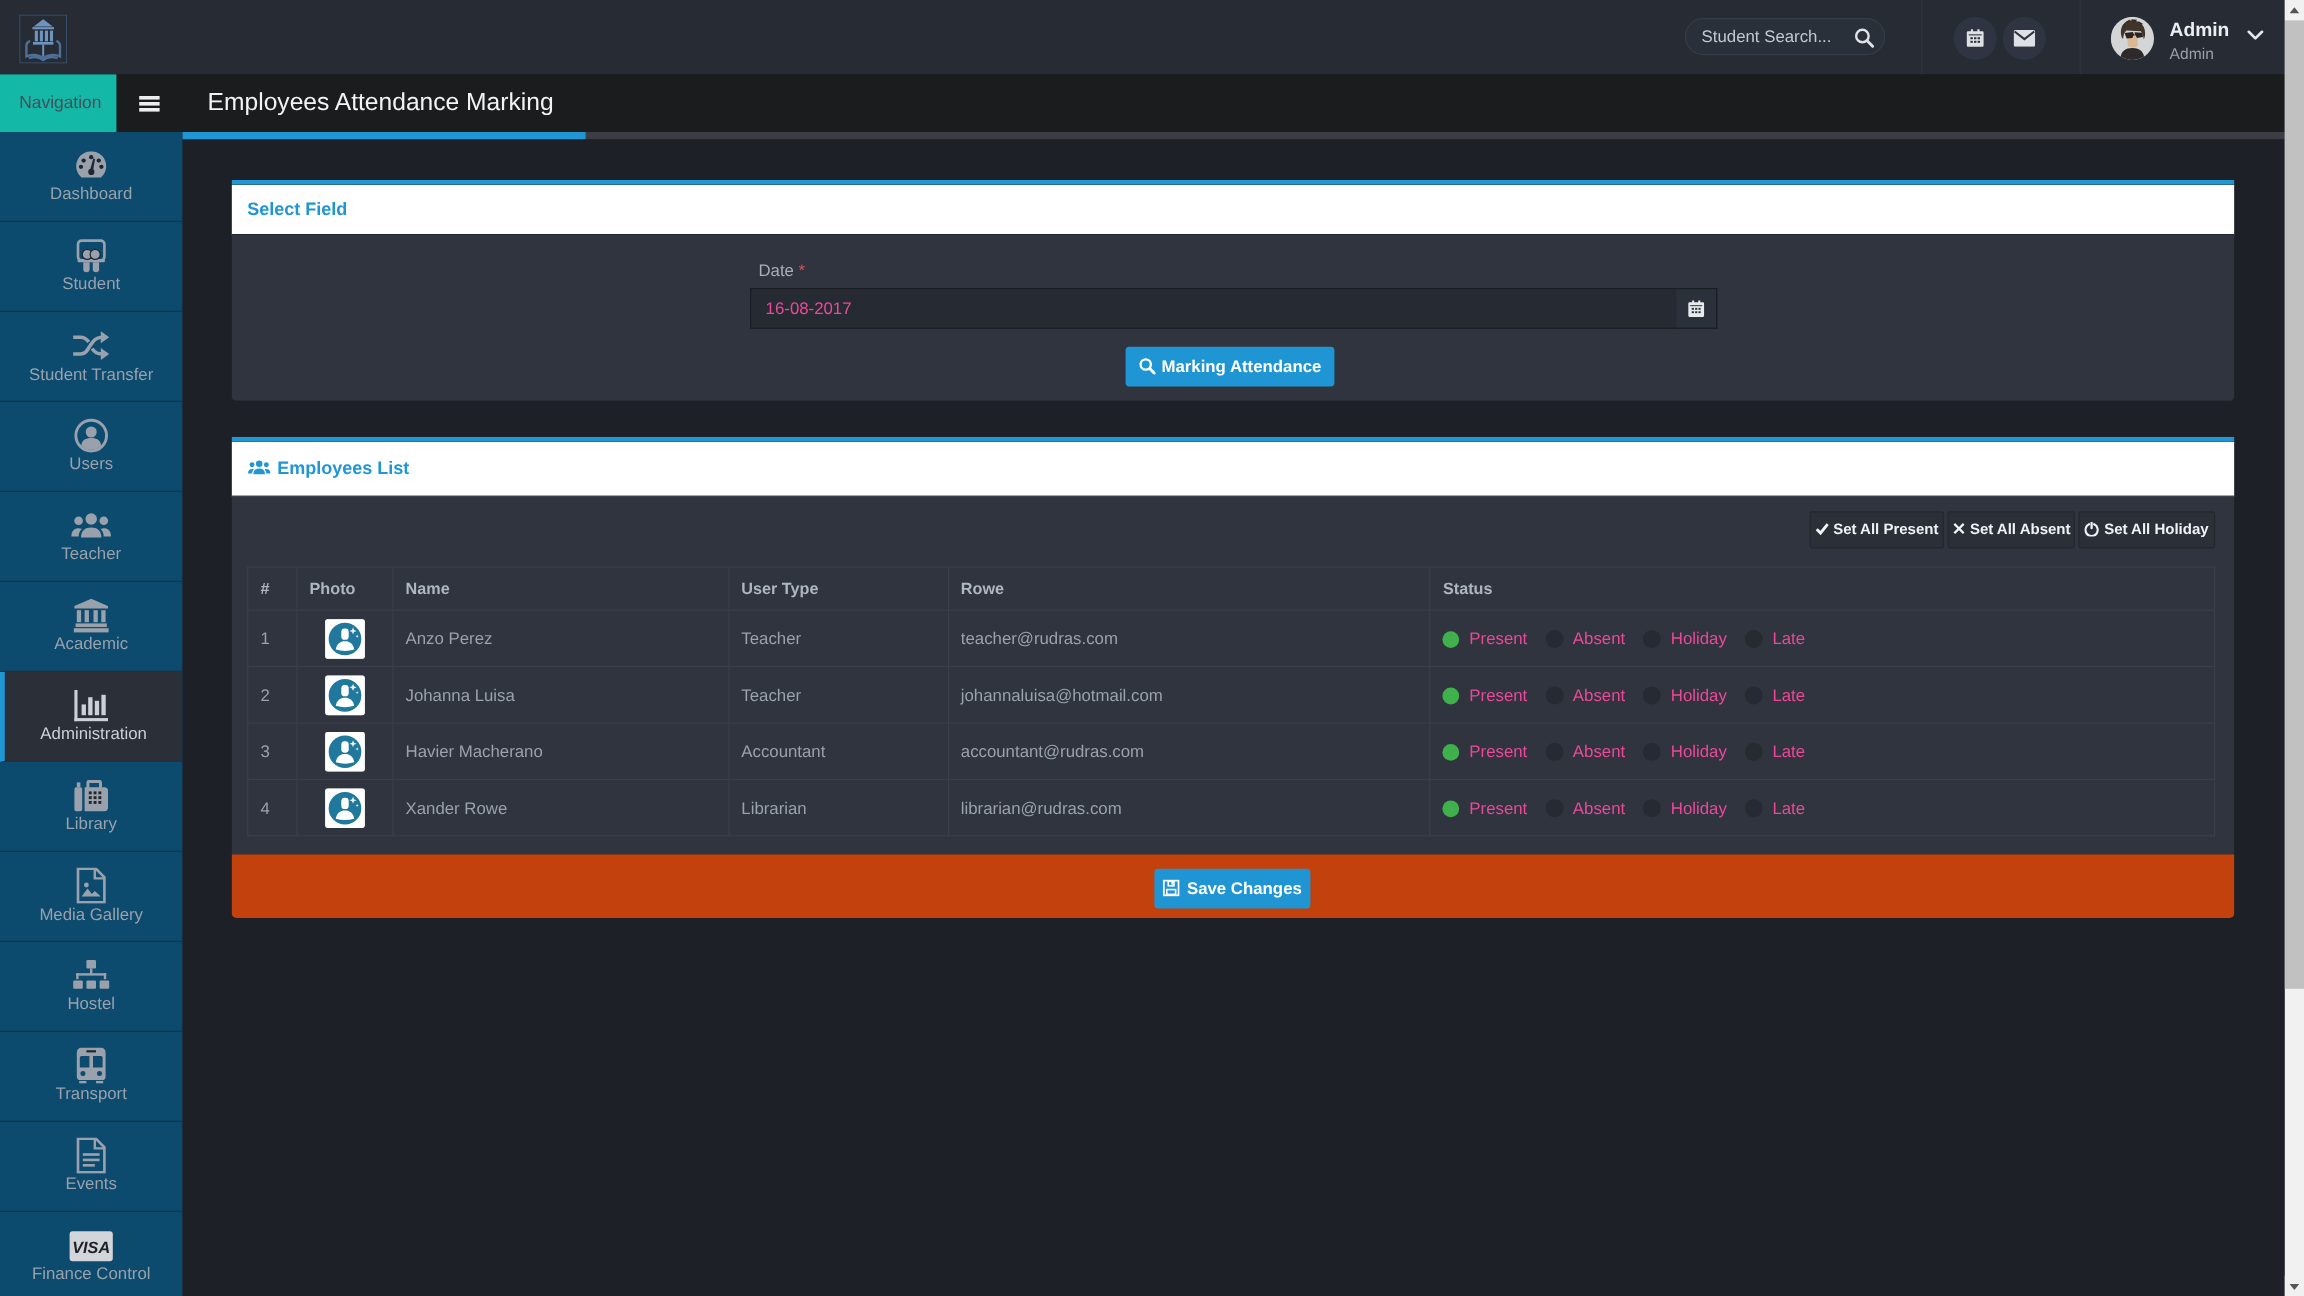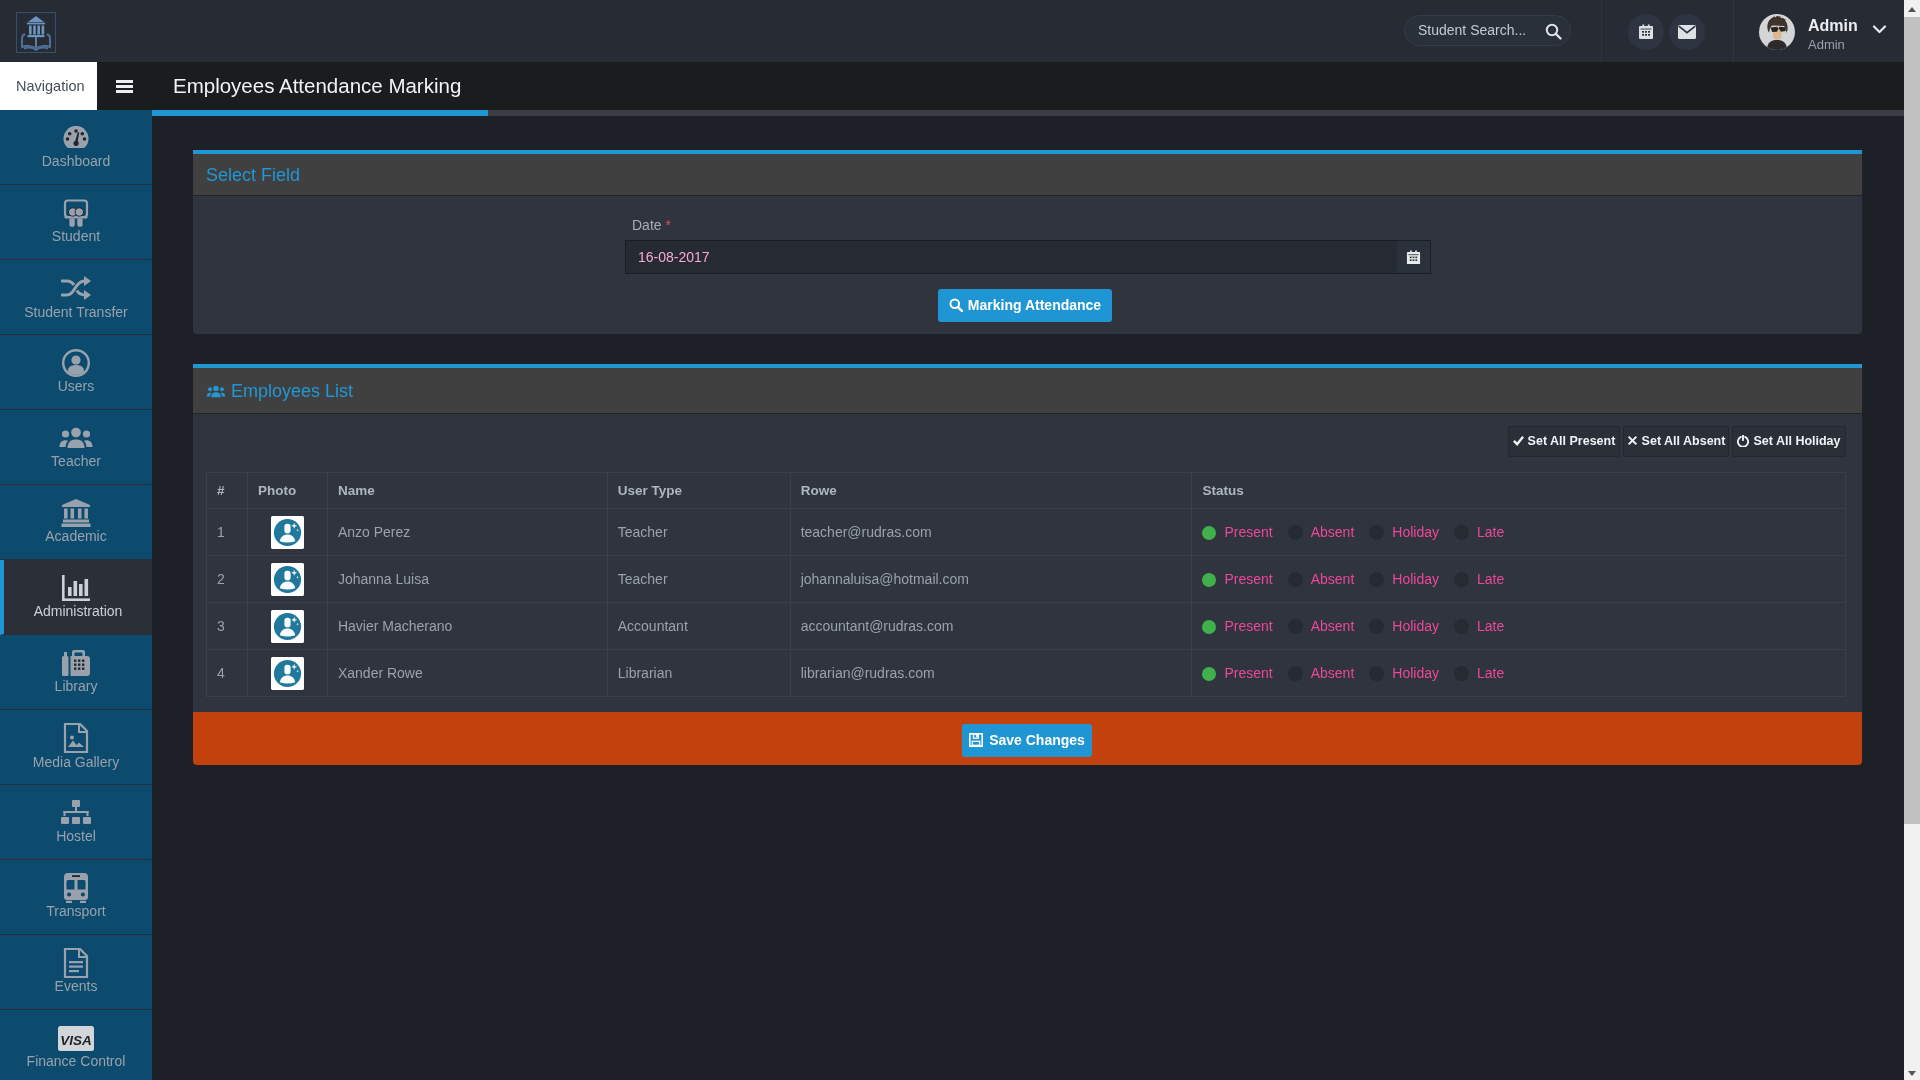--- a/index.html
+++ b/index.html
@@ -13,47 +13,47 @@
   #navbar { left:0; top:0; width:1904px; height:62px; background:#262b34; }
   #logo { left:16px; top:12px; width:40px; height:41px; }
   #search { left:1404px; top:15px; width:167px; height:31px; background:#2a303a; border:1px solid #353c47; border-radius:16px; color:#c3c9d0; font-size:14px; line-height:29px; padding-left:13px; }
   .vsep { top:0; width:1px; height:62px; background:#303540; }
   .navcircle { top:14px; width:36px; height:36px; border-radius:50%; background:#2e3441; }
   #adminname { left:1808px; top:17px; color:#eceef1; font-size:16px; font-weight:bold; }
   #adminrole { left:1808px; top:37px; color:#99a0a9; font-size:13px; }
 
   
   #subbar { left:0; top:62px; width:1904px; height:48px; background:#1b1c1e; }
-  #navlabel { left:0; top:0; width:97px; height:48px; background:#ffffff; color:#454e5a; font-size:14.5px; line-height:48px; padding-left:16px; }
+  #navlabel { left:0; top:0; width:97px; height:48px; background:#14b8a6; color:#454e5a; font-size:14.5px; line-height:48px; padding-left:16px; }
   #pagetitle { left:173px; top:0; height:48px; line-height:48px; color:#f2f3f5; font-size:20.5px; font-weight:400; }
   #strip { left:0; top:110px; width:1904px; height:6px; background:#3a3d44; }
   #strip .blue { position:absolute; left:152px; top:0; width:336px; height:6px; background:#2196d4; }
   #strip .sbleft { position:absolute; left:0; top:0; width:152px; height:6px; background:#23262e; }
 
   
   #sidebar { left:0; top:110px; width:152px; height:970px; background:#0c4a6e; }
   .sbitem { position:relative; width:152px; height:75px; border-bottom:1px solid #2a2e36; text-align:center; color:#99a2ac; padding-top:13px; overflow:hidden; }
   .sbitem .ic { height:30px; }
   .sbitem .lb { font-size:14px; margin-top:0px; line-height:16px; }
   .sbitem.active { background:#2a2f38; border-left:4px solid #2196d4; }
   .sbitem svg { vertical-align:top; }
 
   
   .panel { position:absolute; left:193px; width:1669px; border-top:4px solid #2196d4; border-radius:0 0 4px 4px; overflow:hidden; }
-  .phead { height:42px; background:#404040; border-bottom:1px solid #20242b; line-height:42px; padding-left:13px; color:#2196d4; font-size:18px; }
+  .phead { height:42px; background:#ffffff; border-bottom:1px solid #20242b; line-height:42px; padding-left:13px; color:#2196d4; font-size:15px;font-weight:bold; }
   .pbody { background:#2f343e; position:relative; }
   #panel1 { top:150px; }
   #panel1 .pbody { height:138px; }
   #panel2 { top:364px; }
   #panel2 .phead { height:46px; line-height:46px; }
   #panel2 .pbody { height:298px; }
   #pfoot { background:#c2410c; height:53px; position:relative; }
 
   label.flabel { position:absolute; color:#a7aeb8; font-size:14px; }
-  #dateinput { left:432px; top:44px; width:806px; height:34px; background:#262b33; border:1px solid #1a1e24; color:#f9a8d4; font-size:14px; line-height:32px; padding-left:12px; }
+  #dateinput { left:432px; top:44px; width:806px; height:34px; background:#262b33; border:1px solid #1a1e24; color:#ec4899; font-size:14px; line-height:32px; padding-left:12px; }
   #dateaddon { left:1204px; top:44px; width:34px; height:34px; background:#2b313b; border:1px solid #1a1e24; border-left:none; text-align:center; }
   .btnblue { position:absolute; background:#2095d3; color:#fff; border-radius:3px; font-size:14px; font-weight:bold; text-align:center; }
 
   
   #etable { left:13px; top:58px; width:1640px; border-collapse:collapse; position:absolute; }
   #etable th { border:1px solid #3a404b; color:#aeb6c0; font-size:13.5px; text-align:left; height:36px; padding-left:10px; font-weight:bold; }
   #etable td { border:1px solid #3a404b; color:#9aa2ad; font-size:14px; height:47px; padding-left:10px; }
   .setbtn { position:absolute; top:12px; height:31px; background:#2a2f38; border:1px solid #23272f; border-radius:2px; color:#f0f2f4; font-size:12.5px; font-weight:bold; line-height:29px; text-align:center; }
   .radio { display:inline-block; width:15px; height:15px; border-radius:50%; background:#262a32; vertical-align:-3px; }
   .radio.on { background:#3fb04c; width:14px; height:14px; }

